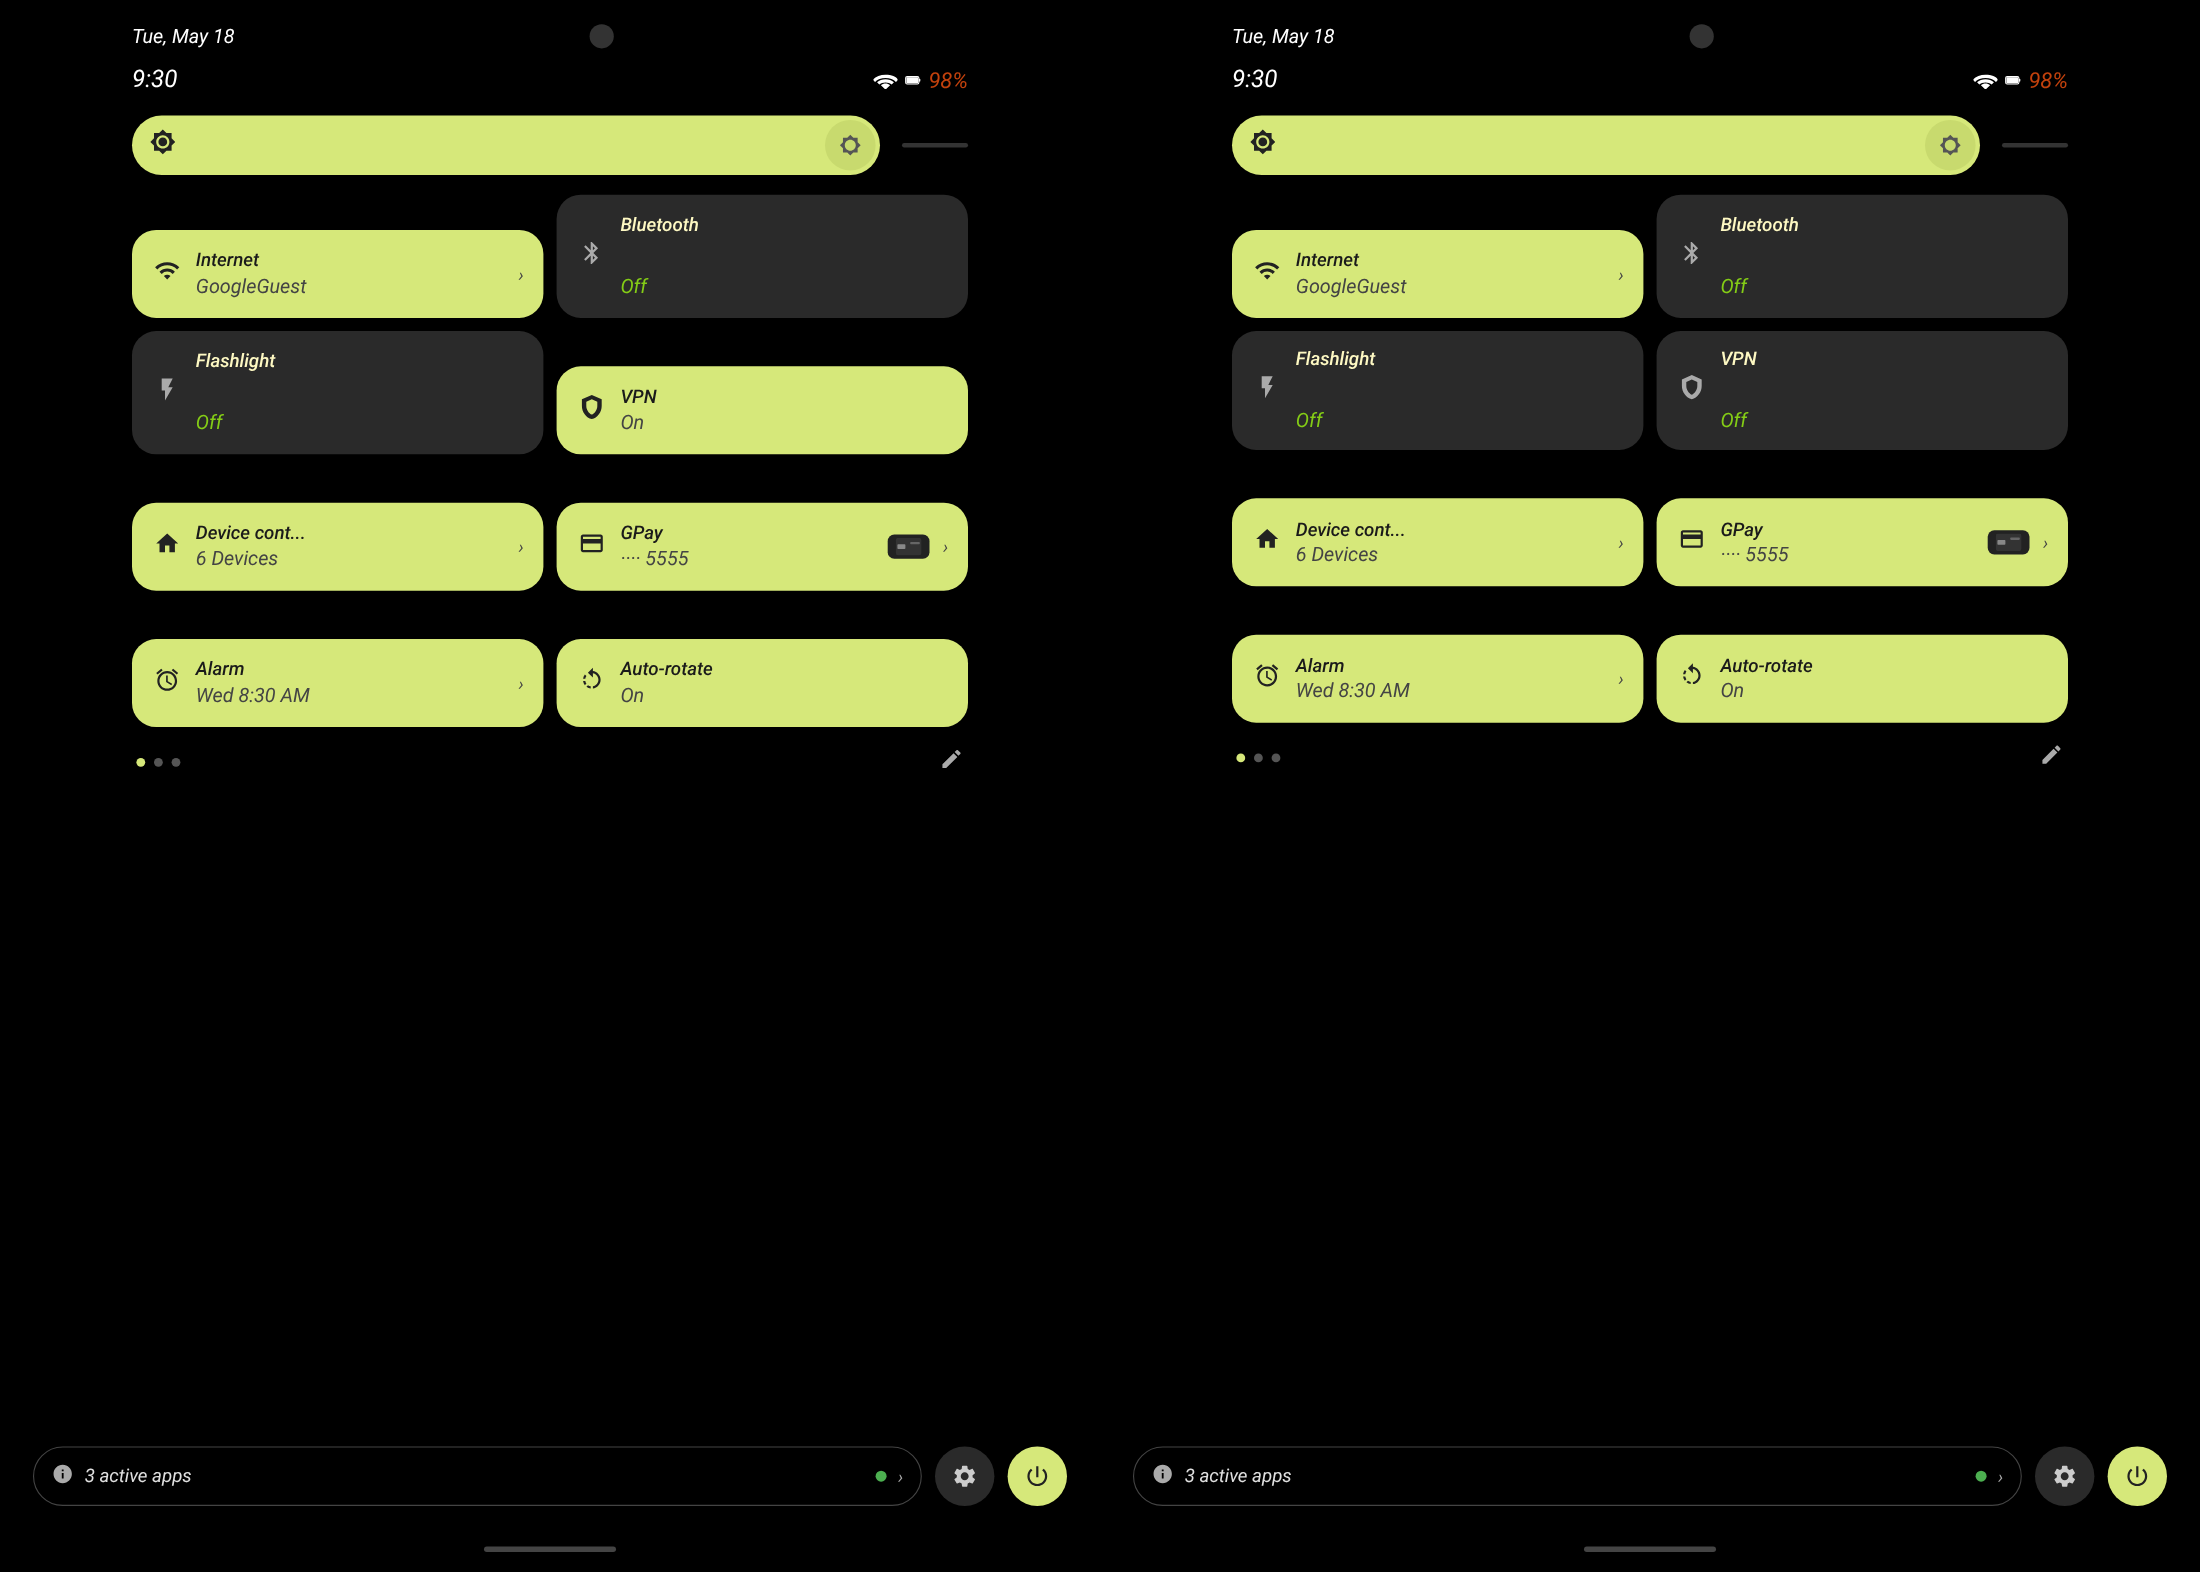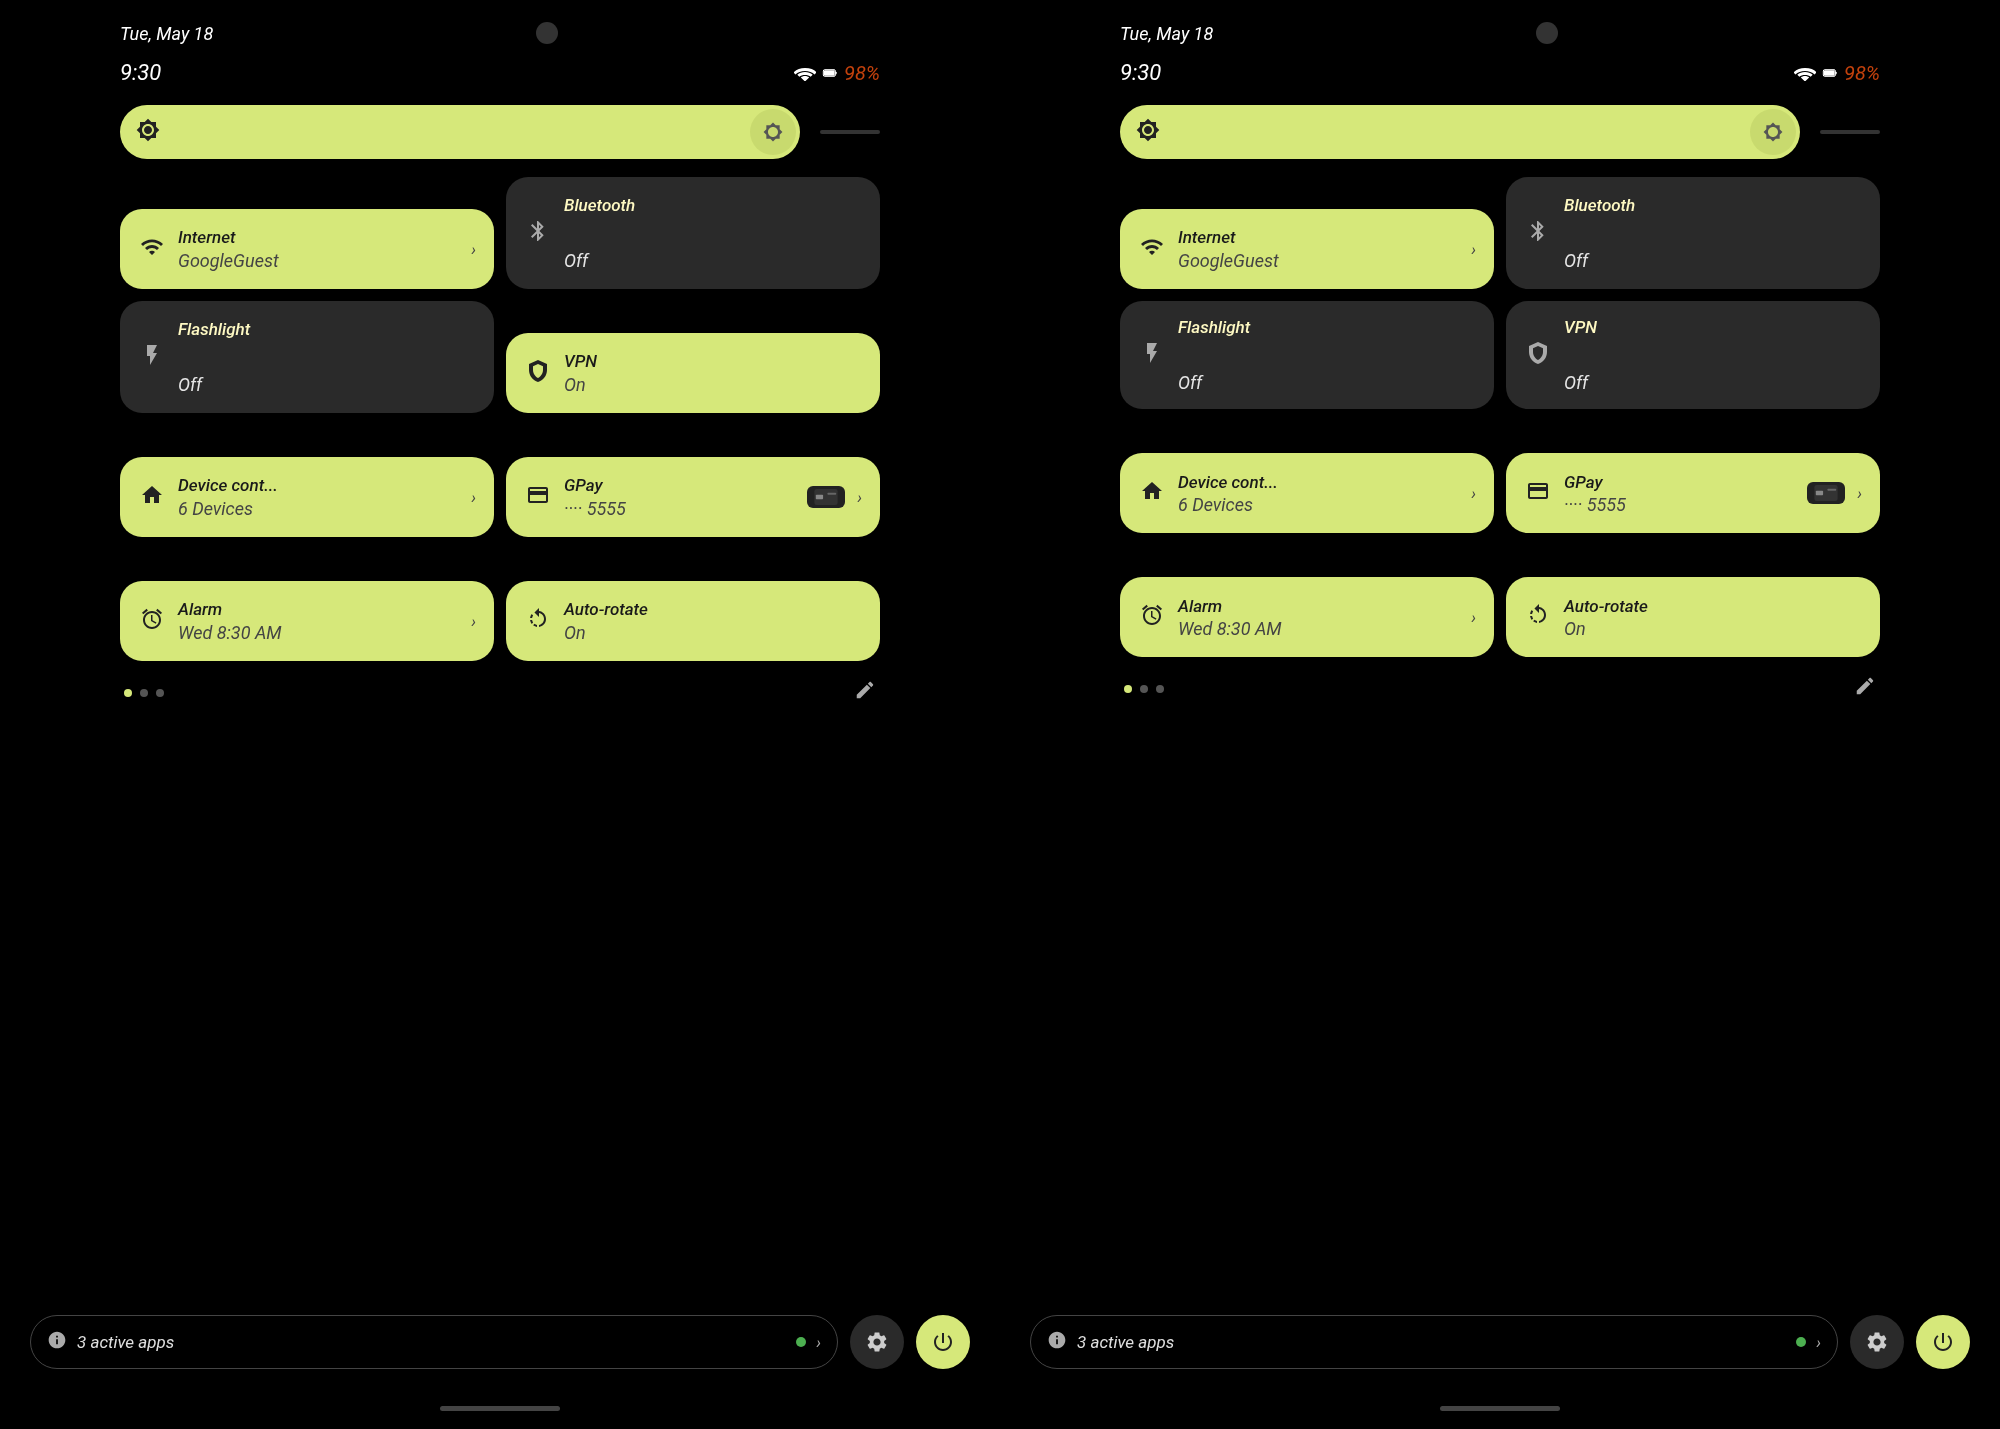--- a/index.html
+++ b/index.html
@@ -151,21 +151,21 @@
       font-weight: 500;
       line-height: 1.2;
     }
     .tile-active .tile-title { color: #1a1a1a; }
     .tile-inactive .tile-title { color: #fef9c3; }
     .tile-subtitle {
       font-size: 18px;
       margin-top: 2px;
     }
     .tile-active .tile-subtitle { color: #444; }
-    .tile-inactive .tile-subtitle { color: #e5e5e5; margin-top: 35px; }
+    .tile-inactive .tile-subtitle { color: #84cc16; margin-top: 35px; }
     .tile-arrow {
       font-size: 16px;
       color: #555;
     }
     .tile-active .tile-arrow { color: #444; }
     
     .gpay-card {
       display: flex;
       align-items: center;
       justify-content: center;

